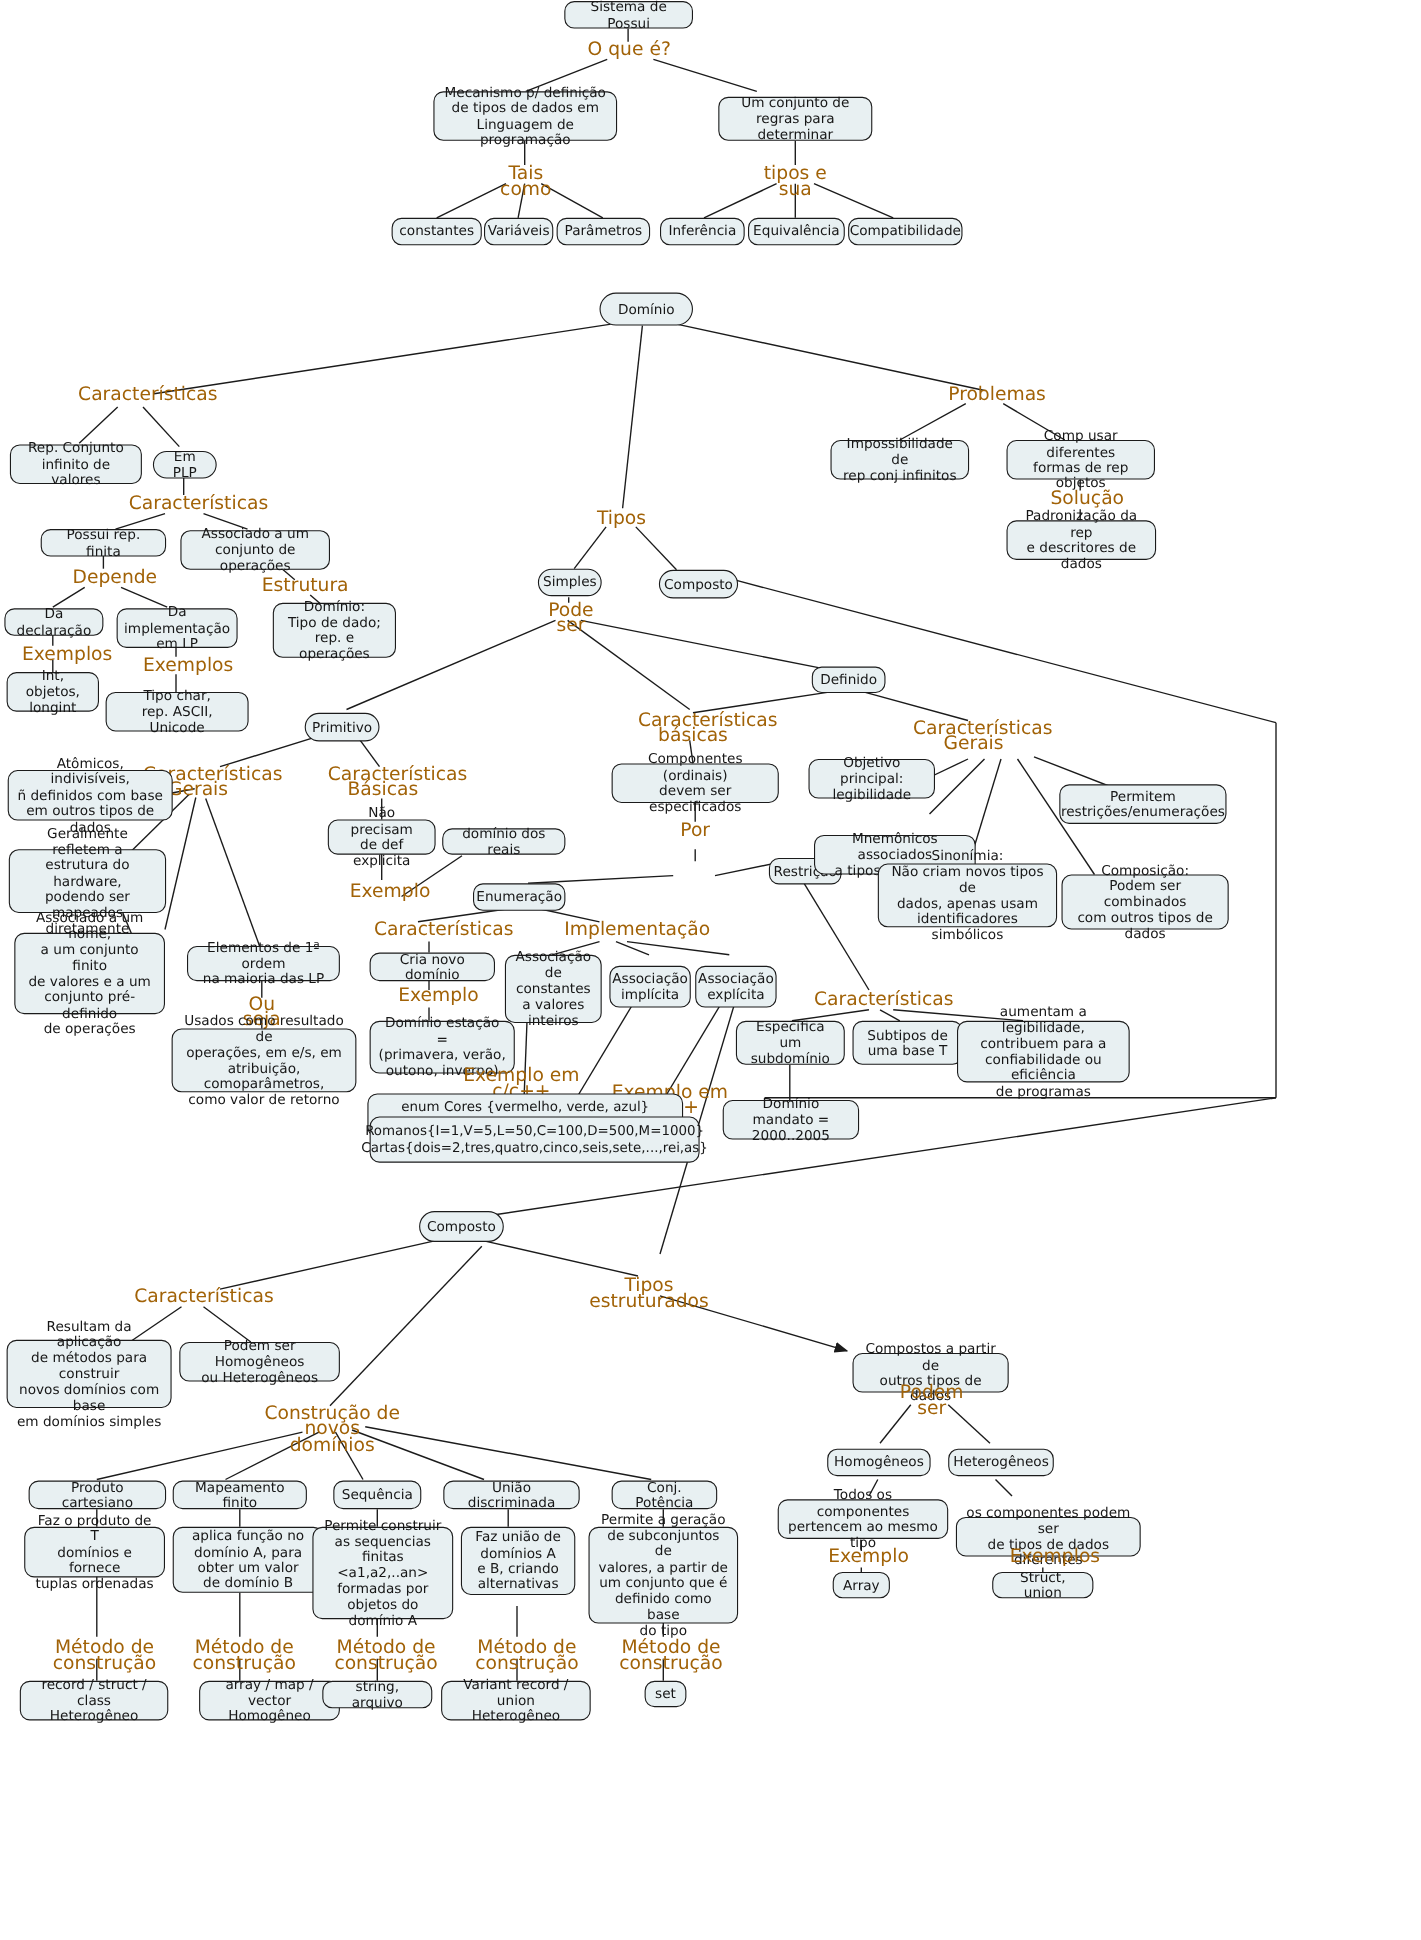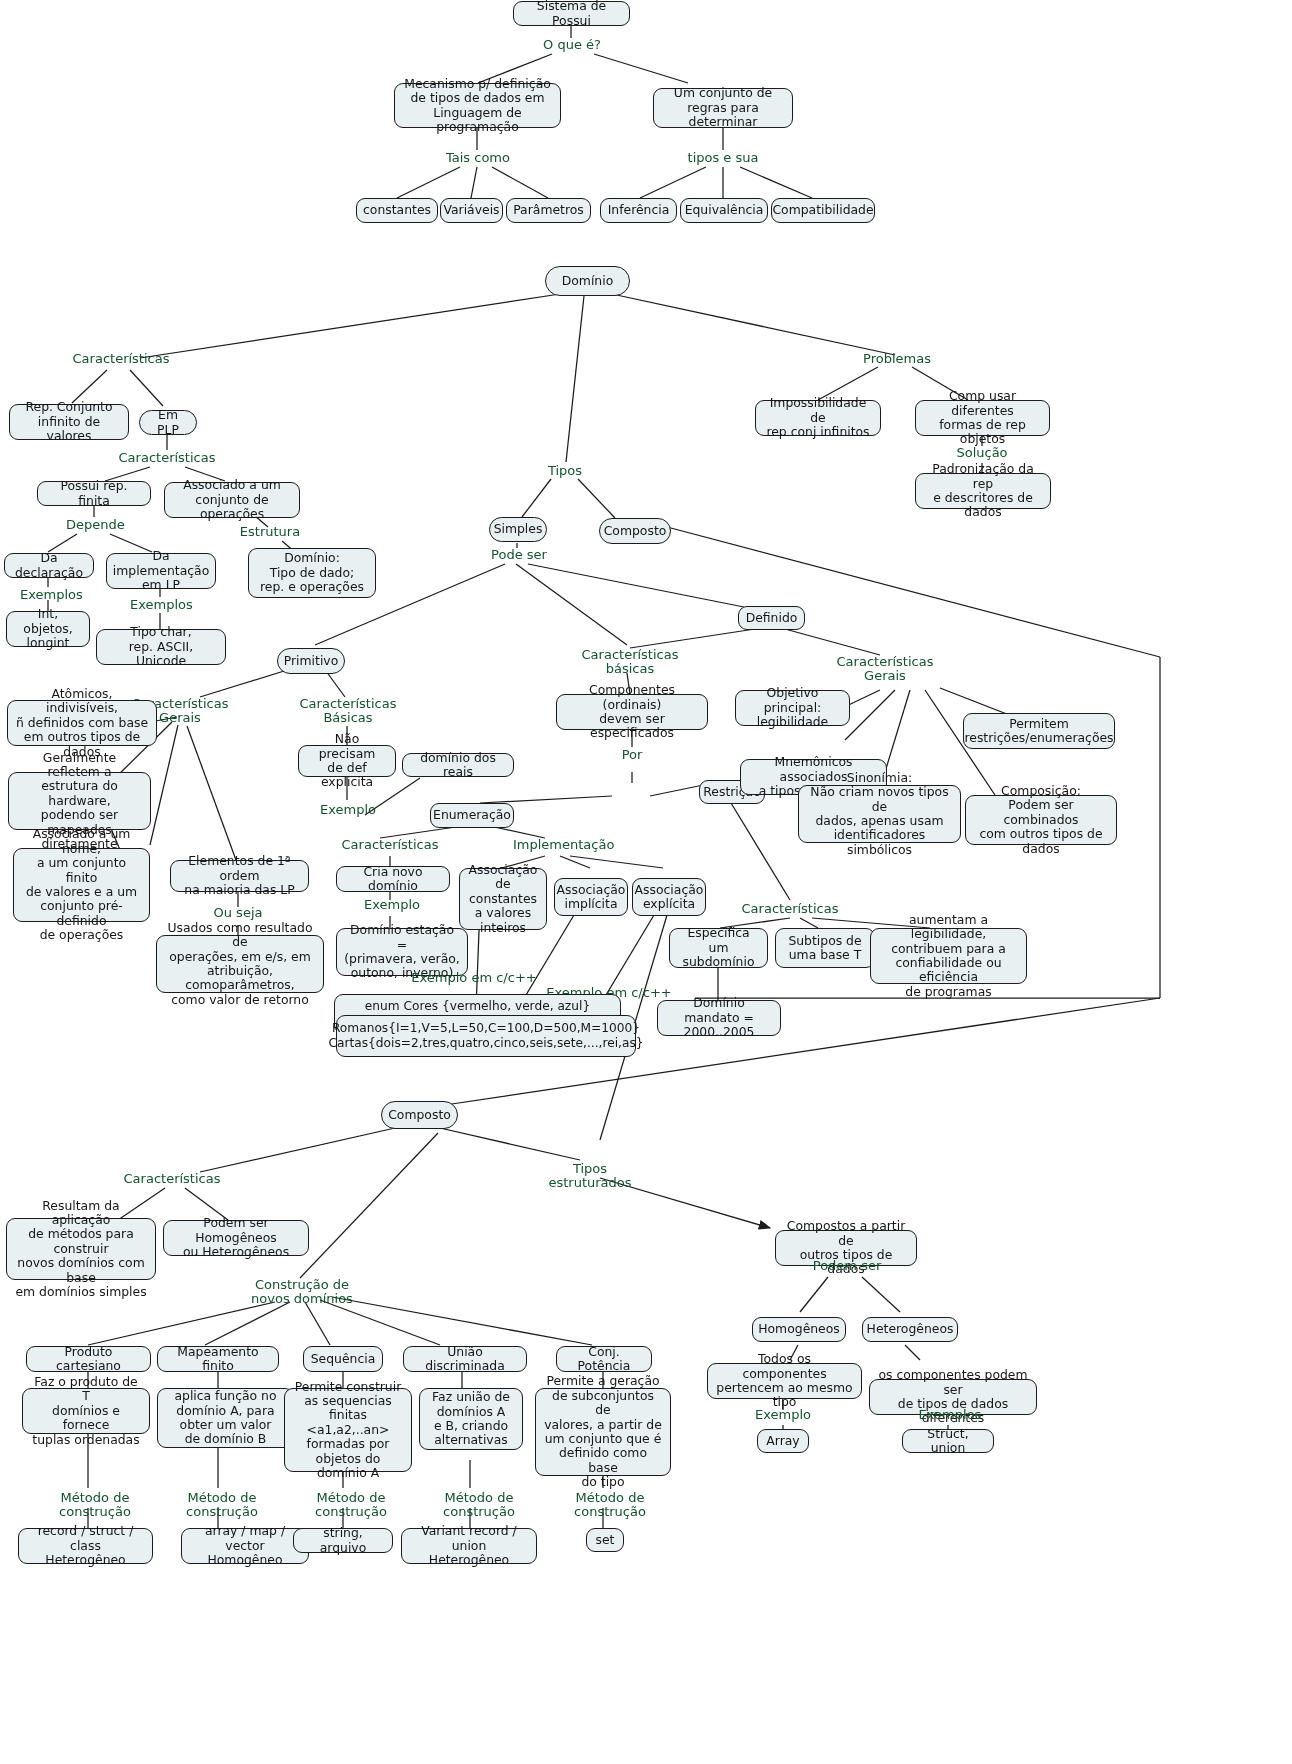--- a/index.html
+++ b/index.html
@@ -17,23 +17,23 @@
     font-size:12.4px;
     line-height:14.4px;
     padding:4px 7px;
     white-space:pre-line;
     color:#161616;
   }
   .node.oval{border-radius:40px;}
   .node.code{font-size:12.2px;line-height:15px;}
   .lbl{
     position:absolute;
-    font-size:13px;
+    font-size:17px;
     line-height:14.4px;
-    color:#14532d;
+    color:#a16207;
     text-align:center;
     white-space:pre-line;
     background:transparent;
   }
 </style>
 </head>
 <body>
 
 <div id="canvas">
 
@@ -207,21 +207,21 @@
   <div class="node oval" style="left:139px;top:410px;width:58px;height:25px;">Em PLP</div>
   <div class="lbl" style="left:117px;top:451px;width:100px;">Características</div>
   <div class="node" style="left:37px;top:481px;width:114px;height:25px;">Possui rep. finita</div>
   <div class="node" style="left:164px;top:482px;width:136px;height:36px;">Associado a um
 conjunto de operações</div>
   <div class="lbl" style="left:66px;top:518px;width:58px;">Depende</div>
   <div class="lbl" style="left:238px;top:525px;width:64px;">Estrutura</div>
   <div class="node" style="left:4px;top:553px;width:90px;height:25px;">Da declaração</div>
   <div class="node" style="left:106px;top:553px;width:110px;height:36px;">Da implementação
 em LP</div>
-  <div class="node" style="left:248px;top:548px;width:128px;height:50px;">Domínio:
+  <div class="node" style="left:248px;top:548px;width:112px;height:50px;">Domínio:
 Tipo de dado;
 rep. e operações</div>
   <div class="lbl" style="left:20px;top:588px;width:60px;">Exemplos</div>
   <div class="lbl" style="left:130px;top:598px;width:60px;">Exemplos</div>
   <div class="node" style="left:6px;top:611px;width:84px;height:36px;">Int, objetos,
 longint</div>
   <div class="node" style="left:96px;top:629px;width:130px;height:36px;">Tipo char,
 rep. ASCII, Unicode</div>
 
   <div class="node" style="left:755px;top:400px;width:126px;height:36px;">Impossibilidade de

